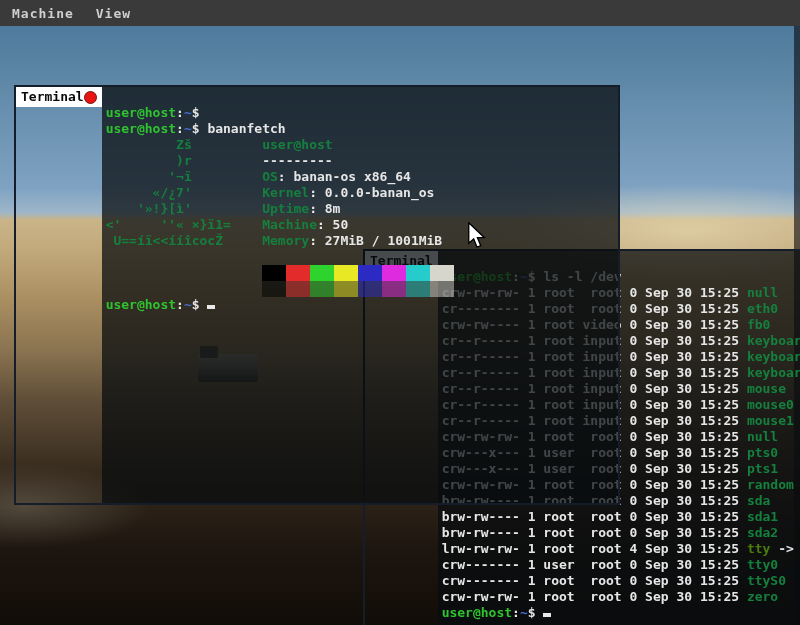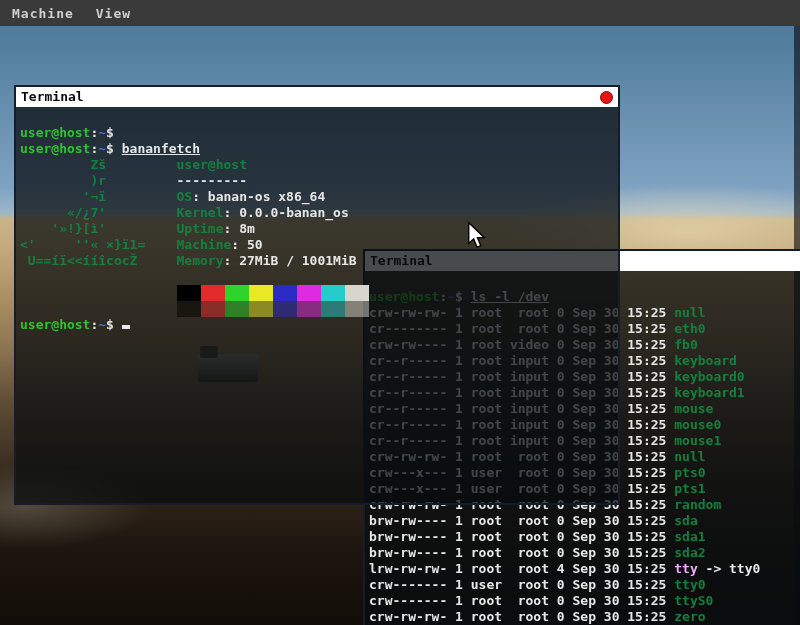--- a/index.html
+++ b/index.html
@@ -39,21 +39,21 @@
     position:absolute; left:0; top:0; width:800px; height:26px; z-index:3;
     background:#3a3a3a; display:flex; align-items:center; gap:22px;
     padding-left:12px;
   }
   .menubar span {
     color:#cfcfcf; font-size:13px; font-weight:600; letter-spacing:1px;
   }
 
   
   .window {
-    position:absolute; border:2px solid #141d29; display:flex; flex-direction:column;
+    position:absolute; border:2px solid #141d29; display:flex; 
   }
   .titlebar {
     height:20px; background:#ffffff; flex:0 0 20px;
     display:flex; align-items:center; padding:0 5px;
   }
   .titlebar .title {
     color:#0a0a0a; font-size:13px; font-weight:700; line-height:20px;
   }
   .close-btn {
     margin-left:auto; width:13px; height:13px; border-radius:50%;
@@ -64,25 +64,25 @@
     padding:18px 0 0 4px; font-size:13px; font-weight:700; line-height:16px;
   }
   #terminal1 { left:14px;  top:85px;  width:606px; height:420px; z-index:2; }
   #terminal2 { left:363px; top:249px; width:441px; height:380px; z-index:1; }
 
   .tline { white-space:pre; height:16px; }
   .wht { color:#e6e6e6; }
   .grn { color:#2fc32f; }
   .blu { color:#4a6fd4; }
   .yel { color:#15803d; }
-  .cyn { color:#f0abfc; }
+  .cyn { color:#4d7c0f; }
   .cursor {
     display:inline-block; width:1ch; height:4px; background:#e8e8e8; margin-left:1ch;
   }
-  .cmd { padding-left:1ch;text-decoration:underline; }
+  .cmd { padding-left:1ch; }
 
   .prow { height:16px; padding-left:20ch; white-space:pre; font-size:13px; }
   .pblock { display:inline-block; width:24px; height:16px; }
   .dim-row2 .pblock { opacity:0.5; }
 
   
   .mouse-cursor { position:absolute; left:468px; top:222px; z-index:4; }
 </style>
 </head>
 <body>

